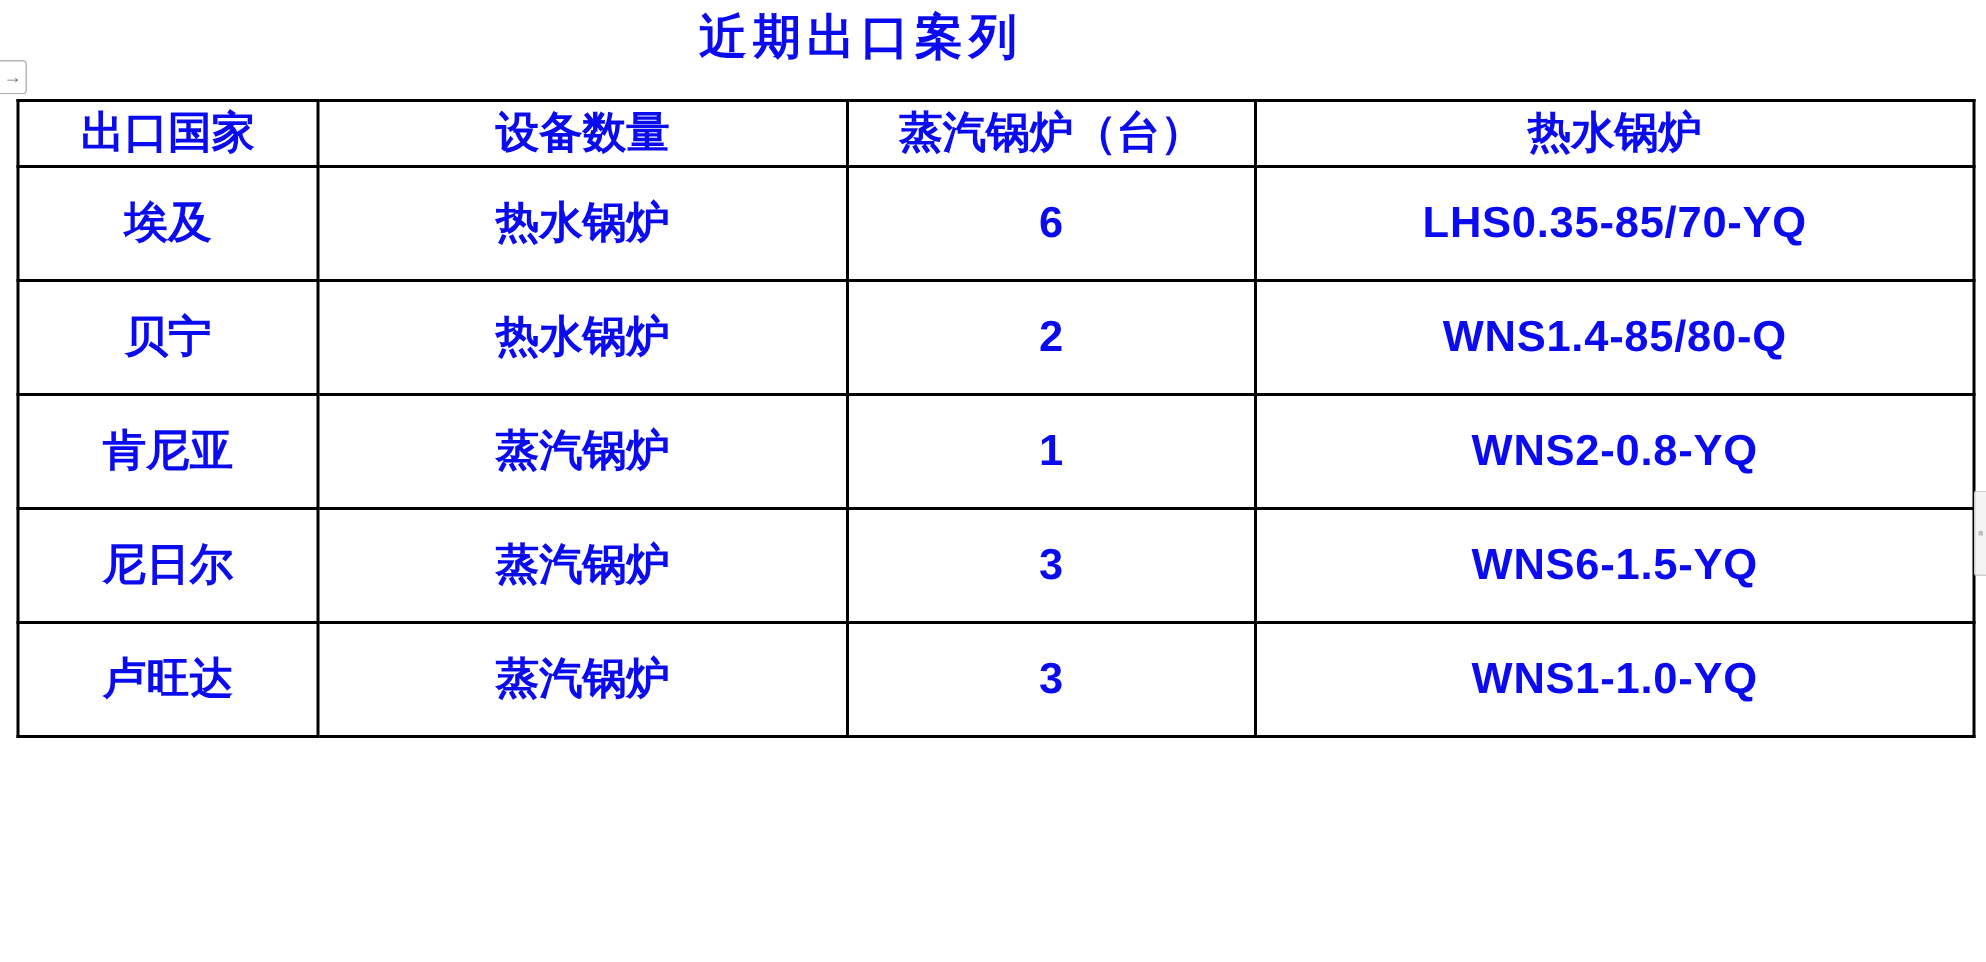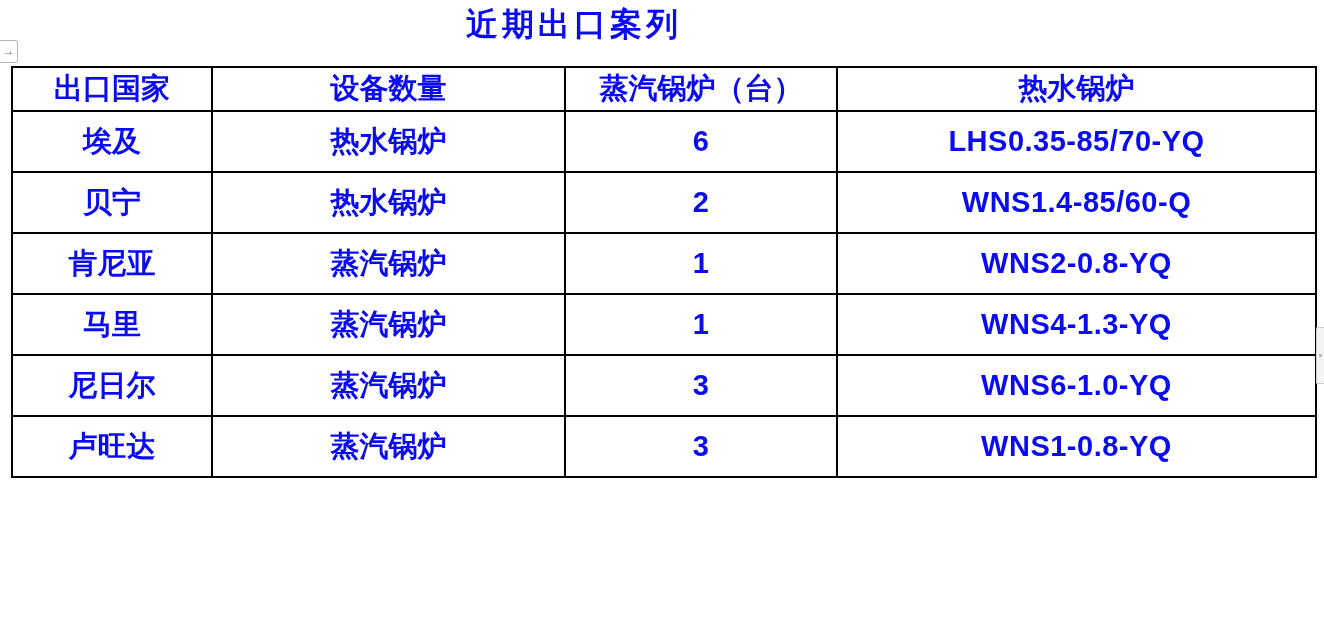--- a/index.html
+++ b/index.html
@@ -65,21 +65,21 @@
     color: var(--text-blue);
     font-weight: bold;
     overflow: hidden;
     white-space: nowrap;
   }
   .export-table th {
     height: 44px;
     font-size: 29px;
   }
   .export-table td {
-    height: 61px;
+    height: 76px;
     font-size: 29px;
   }
   .export-table td.cell-model,
   .export-table td.cell-quantity {
     letter-spacing: 0.5px;
   }
 
   .v-scrollbar-thumb {
     position: absolute;
     right: 0;
@@ -130,48 +130,42 @@
     <td class="cell-country">埃及</td>
     <td class="cell-device">热水锅炉</td>
     <td class="cell-quantity">6</td>
     <td class="cell-model">LHS0.35-85/70-YQ</td>
   </tr>
 
   <tr>
     <td class="cell-country">贝宁</td>
     <td class="cell-device">热水锅炉</td>
     <td class="cell-quantity">2</td>
-    <td class="cell-model">WNS1.4-85/60-Q</td>
+    <td class="cell-model">WNS1.4-85/80-Q</td>
   </tr>
 
   <tr>
     <td class="cell-country">肯尼亚</td>
     <td class="cell-device">蒸汽锅炉</td>
     <td class="cell-quantity">1</td>
     <td class="cell-model">WNS2-0.8-YQ</td>
   </tr>
 
-  <tr>
-    <td class="cell-country">马里</td>
-    <td class="cell-device">蒸汽锅炉</td>
-    <td class="cell-quantity">1</td>
-    <td class="cell-model">WNS4-1.3-YQ</td>
-  </tr>
 
   <tr>
     <td class="cell-country">尼日尔</td>
     <td class="cell-device">蒸汽锅炉</td>
     <td class="cell-quantity">3</td>
-    <td class="cell-model">WNS6-1.0-YQ</td>
+    <td class="cell-model">WNS6-1.5-YQ</td>
   </tr>
 
 
 
   <tr>
     <td class="cell-country">卢旺达</td>
     <td class="cell-device">蒸汽锅炉</td>
     <td class="cell-quantity">3</td>
-    <td class="cell-model">WNS1-0.8-YQ</td>
+    <td class="cell-model">WNS1-1.0-YQ</td>
   </tr>
 </tbody>
 </table>
 
 <div class="v-scrollbar-thumb"></div>
 
 </body></html>

